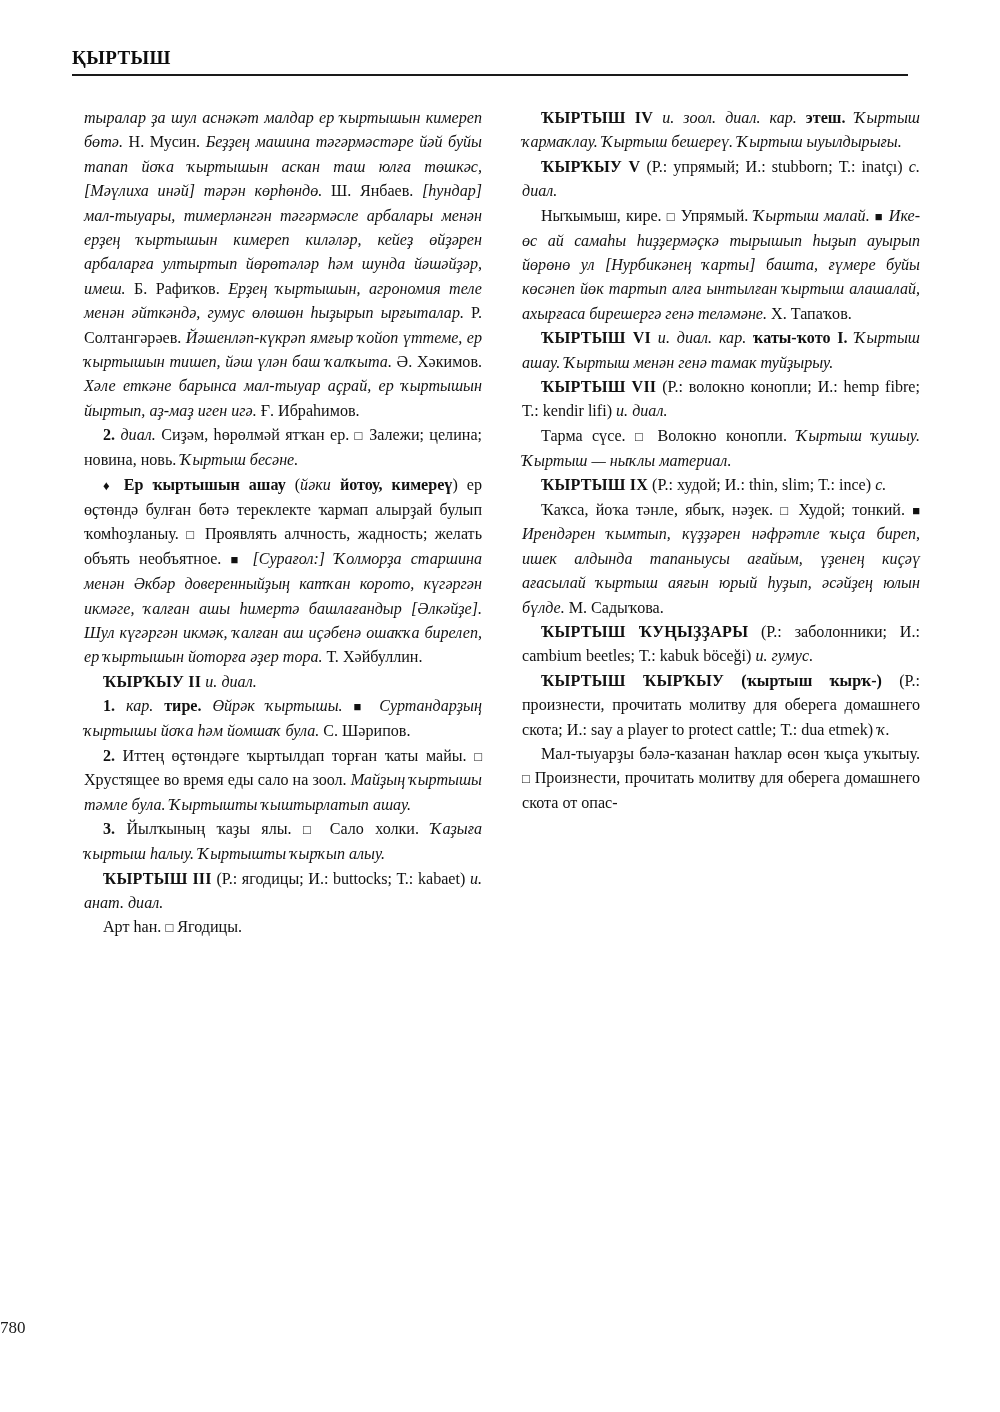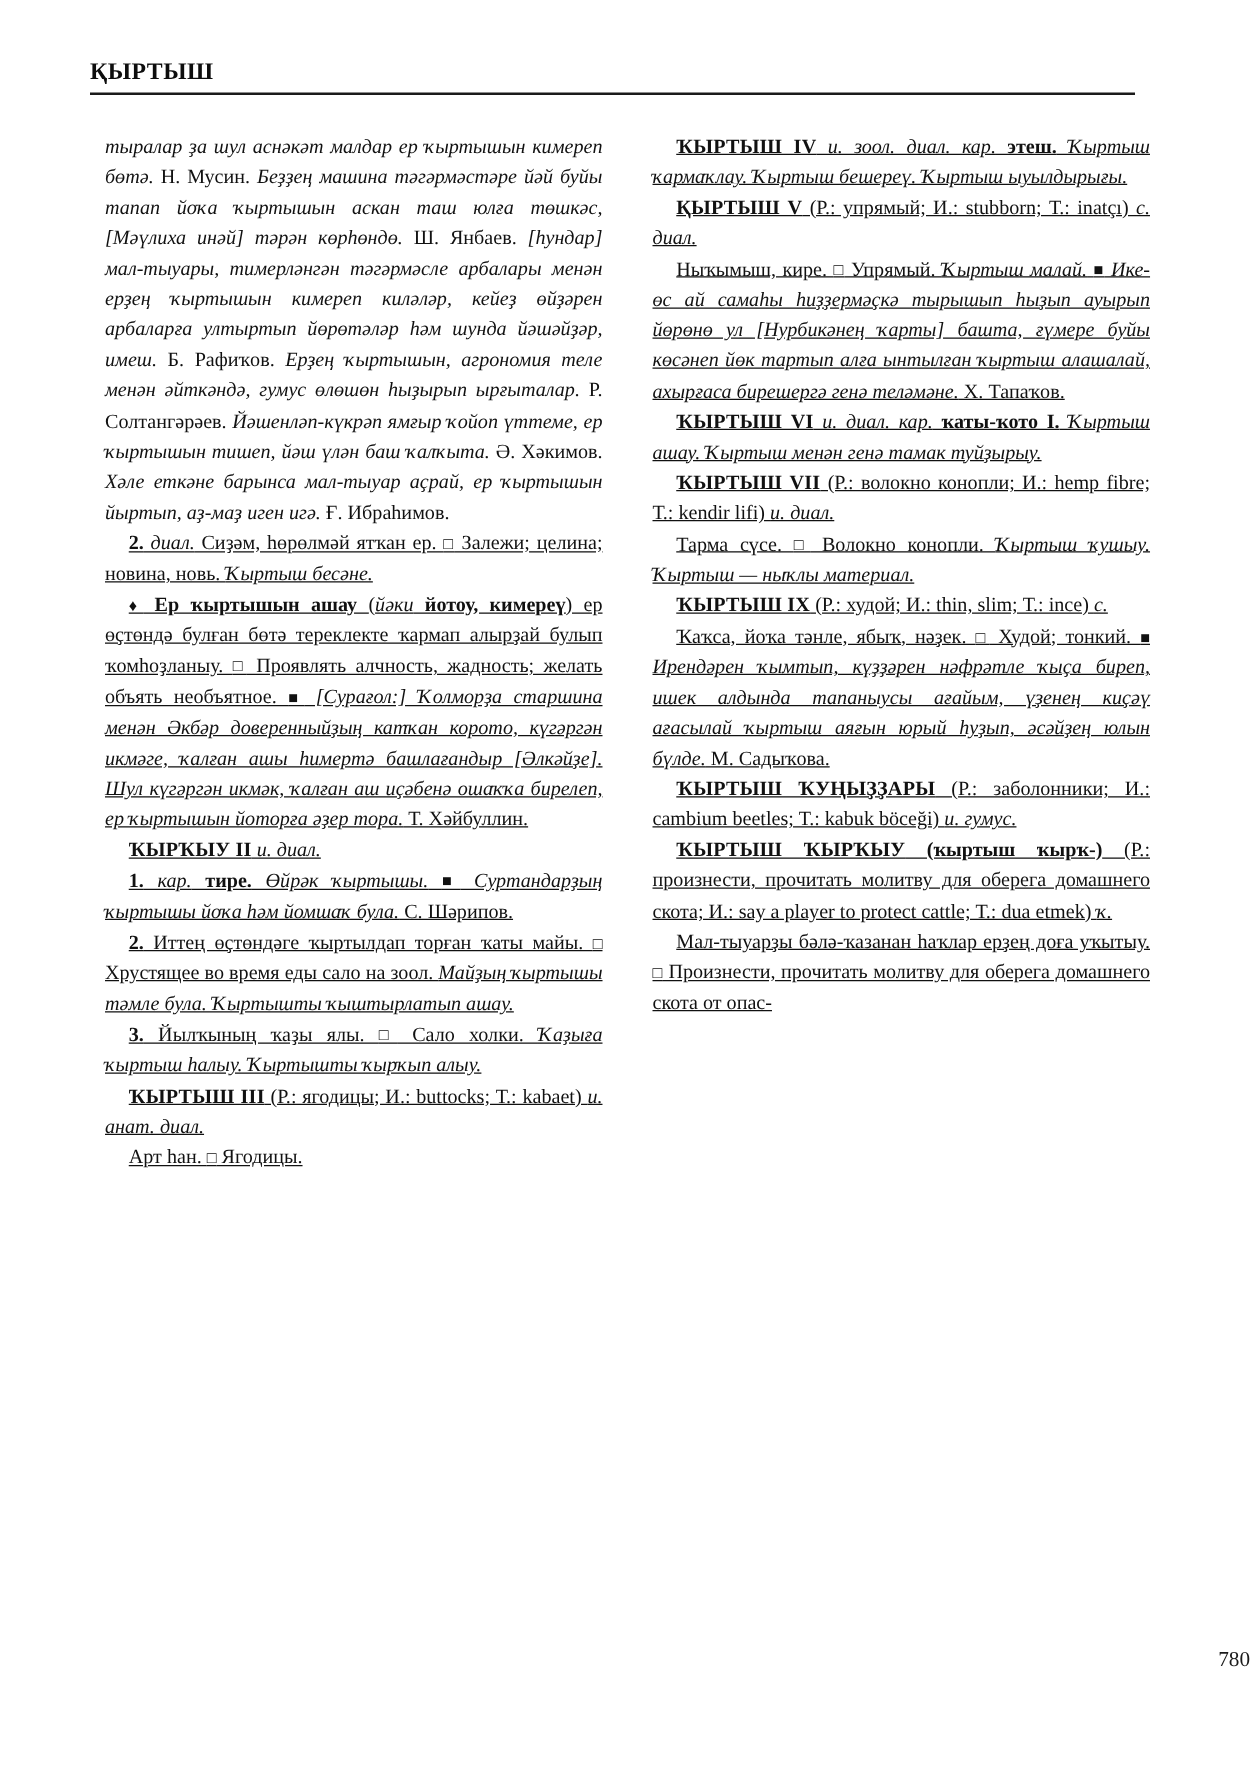--- a/index.html
+++ b/index.html
@@ -55,21 +55,20 @@
   p.para {
     margin: 0;
     font-size: 16.1px;
     line-height: 24.4px;
     text-align: justify;
     text-justify: inter-word;
     hyphens: manual;
   }
   p.indent {
     text-indent: 19px;
-    text-decoration: underline;
   }
   .it { font-style: italic; }
   .bd { font-weight: bold; }
   .sq-open {
     font-style: normal;
     font-weight: normal;
     font-size: 13px;
     vertical-align: 0.5px;
     letter-spacing: 0;
   }
@@ -86,21 +85,21 @@
   }
   .headword {
     font-weight: bold;
     letter-spacing: 0.2px;
   }
   .folio {
     position: absolute;
     left: 0;
     top: 1318px;
     width: 1000px;
-    text-align: right;
+    text-align: left;
     font-size: 17px;
     color: #1a1a1a;
   }
 </style>
 </head>
 <body>
 
 <div class="page">
 
   <div class="header">
@@ -115,28 +114,28 @@
         <p class="para indent"><span class="diamond">♦</span><span class="bd"> Ер ҡыртышын ашау </span><span>(</span><span class="it">йәки</span><span class="bd"> йотоу, кимереү</span><span>) ер өҫтөндә булған бөтә тереклекте ҡармап алырҙай булып ҡомһоҙланыу. </span><span class="sq-open">□</span><span> Проявлять алчность, жадность; желать объять необъятное. </span><span class="sq-filled">■</span><span class="it"> [Сурағол:] Ҡолморҙа старшина менән Әкбәр доверенныйҙың катҡан корото, күгәргән икмәге, ҡалған ашы һимертә башлағандыр [Әлкәйҙе]. Шул күгәргән икмәк, ҡалған аш иҫәбенә ошаҡҡа бирелеп, ер ҡыртышын йоторға әҙер тора.</span><span> Т. Хәйбуллин.</span></p>
         <p class="para indent"><span class="headword">ҠЫРҠЫУ II</span><span class="it"> и. диал.</span></p>
         <p class="para indent"><span class="bd">1.</span><span class="it"> кар.</span><span class="bd"> тире.</span><span class="it"> Өйрәк ҡыртышы.</span><span> </span><span class="sq-filled">■</span><span class="it"> Суртандарҙың ҡыртышы йоҡа һәм йомшаҡ була.</span><span> С. Шәрипов.</span></p>
         <p class="para indent"><span class="bd">2.</span><span> Иттең өҫтөндәге ҡыртылдап торған ҡаты майы. </span><span class="sq-open">□</span><span> Хрустящее во время еды сало на зоол. </span><span class="it">Майҙың ҡыртышы тәмле була. Ҡыртышты ҡыштырлатып ашау.</span></p>
         <p class="para indent"><span class="bd">3.</span><span> Йылҡының ҡаҙы ялы. </span><span class="sq-open">□</span><span> Сало холки. </span><span class="it">Ҡаҙыға ҡыртыш һалыу. Ҡыртышты ҡырҡып алыу.</span></p>
         <p class="para indent"><span class="headword">ҠЫРТЫШ III</span><span> (Р.: ягодицы; И.: buttocks; Т.: kabaet) </span><span class="it">и. анат. диал.</span></p>
         <p class="para indent"><span>Арт һан. </span><span class="sq-open">□</span><span> Ягодицы.</span></p>
       </div>
     <div class="col" id="right-column">
         <p class="para indent"><span class="headword">ҠЫРТЫШ IV</span><span class="it"> и. зоол. диал. кар.</span><span class="bd"> этеш.</span><span class="it"> Ҡыртыш ҡармаҡлау. Ҡыртыш бешереү. Ҡыртыш ыуылдырығы.</span></p>
-        <p class="para indent"><span class="headword">ҚЫРТЫШ V</span><span> (Р.: упрямый; И.: stubborn; Т.: inatçı) </span><span class="it">с. диал.</span></p>
+        <p class="para indent"><span class="headword">ҠЫРҠЫУ V</span><span> (Р.: упрямый; И.: stubborn; Т.: inatçı) </span><span class="it">с. диал.</span></p>
         <p class="para indent"><span>Ныҡымыш, кире. </span><span class="sq-open">□</span><span> Упрямый. </span><span class="it">Ҡыртыш малай.</span><span> </span><span class="sq-filled">■</span><span class="it"> Ике-өс ай самаһы һиҙҙермәҫкә тырышып һыҙып ауырып йөрөнө ул [Нурбикәнең ҡарты] башта, ғүмере буйы көсәнеп йөк тартып алға ынтылған ҡыртыш алашалай, ахырғаса бирешергә генә теләмәне.</span><span> Х. Тапаҡов.</span></p>
         <p class="para indent"><span class="headword">ҠЫРТЫШ VI</span><span class="it"> и. диал. кар.</span><span class="bd"> ҡаты-ҡото I.</span><span class="it"> Ҡыртыш ашау. Ҡыртыш менән генә тамак туйҙырыу.</span></p>
         <p class="para indent"><span class="headword">ҠЫРТЫШ VII</span><span> (Р.: волокно конопли; И.: hemp fibre; Т.: kendir lifi) </span><span class="it">и. диал.</span></p>
         <p class="para indent"><span>Тарма сүсе. </span><span class="sq-open">□</span><span> Волокно конопли. </span><span class="it">Ҡыртыш ҡушыу. Ҡыртыш — ныҡлы материал.</span></p>
         <p class="para indent"><span class="headword">ҠЫРТЫШ IX</span><span> (Р.: худой; И.: thin, slim; Т.: ince) </span><span class="it">с.</span></p>
         <p class="para indent"><span>Ҡаҡса, йоҡа тәнле, ябыҡ, нәҙек. </span><span class="sq-open">□</span><span> Худой; тонкий. </span><span class="sq-filled">■</span><span class="it"> Ирендәрен ҡымтып, күҙҙәрен нәфрәтле ҡыҫа биреп, ишек алдында тапаныусы ағайым, үҙенең киҫәү ағасылай ҡыртыш аяғын юрый һуҙып, әсәйҙең юлын бүлде.</span><span> М. Садыҡова.</span></p>
         <p class="para indent"><span class="headword">ҠЫРТЫШ ҠУҢЫҘҘАРЫ</span><span> (Р.: заболонники; И.: cambium beetles; Т.: kabuk böceği) </span><span class="it">и. гумус.</span></p>
         <p class="para indent"><span class="headword">ҠЫРТЫШ ҠЫРҠЫУ</span><span class="bd"> (ҡыртыш ҡырҡ-)</span><span> (Р.: произнести, прочитать молитву для оберега домашнего скота; И.: say a player to protect cattle; Т.: dua etmek) </span><span class="it">ҡ.</span></p>
-        <p class="para indent"><span>Мал-тыуарҙы бәлә-ҡазанан һаҡлар ерҙең доға уҡытыу. </span><span class="sq-open">□</span><span> Произнести, прочитать молитву для оберега домашнего скота от опас-</span></p>
+        <p class="para indent"><span>Мал-тыуарҙы бәлә-ҡазанан һаҡлар өсөн ҡыҫа уҡытыу. </span><span class="sq-open">□</span><span> Произнести, прочитать молитву для оберега домашнего скота от опас-</span></p>
       </div>
   </div>
 
   <div class="folio">780</div>
 
 </div>
 
 </body></html>

